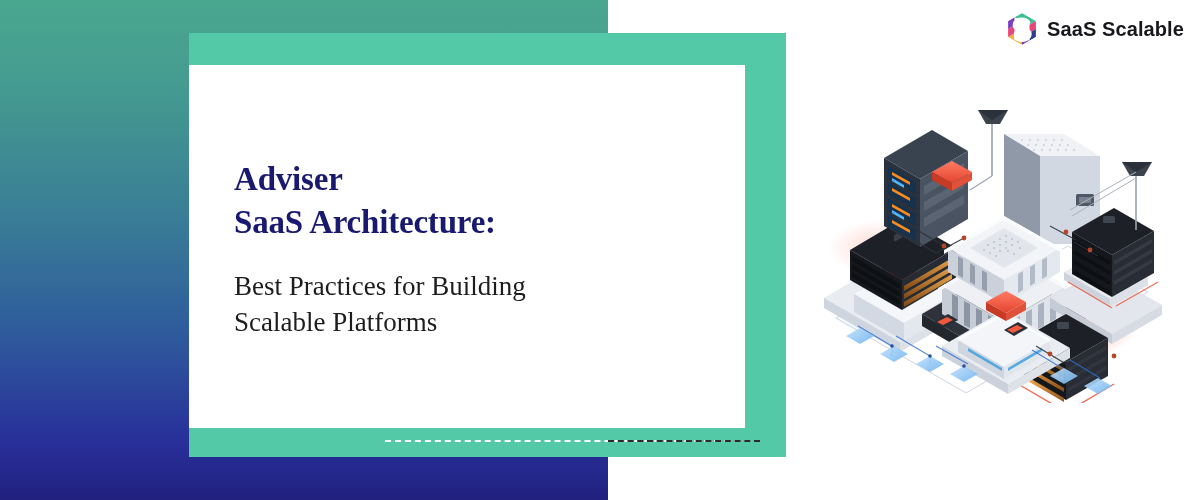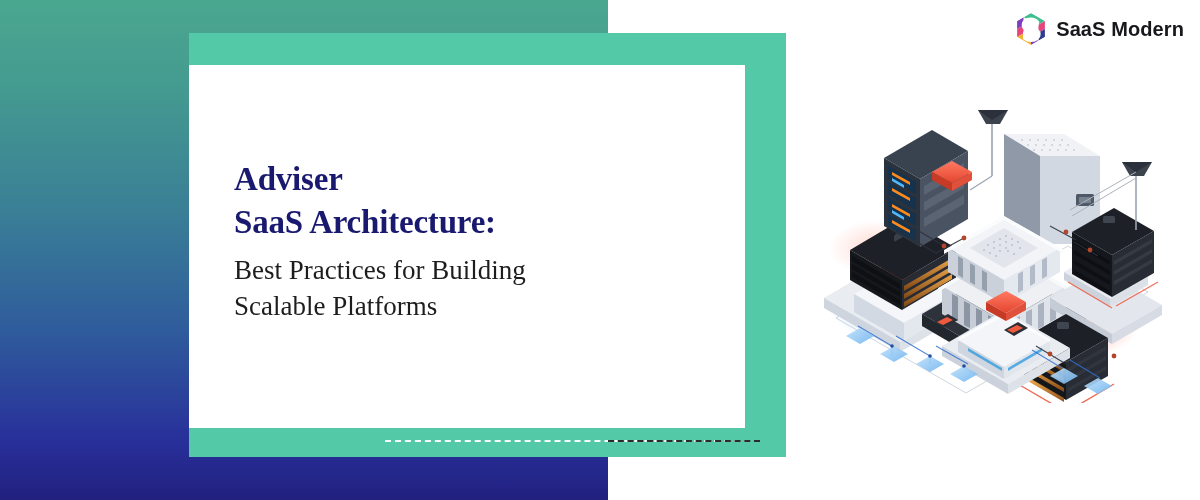--- a/index.html
+++ b/index.html
@@ -66,21 +66,21 @@
     color: #191970;
     letter-spacing: -0.2px;
     white-space: pre-line;
   }
   .subhead {
     font-family: "Liberation Serif", serif;
     font-weight: normal;
     font-size: 27px;
     line-height: 1.34;
     color: #1d1d1d;
-    margin-top: 8px;
+    margin-top: 24px;
     white-space: pre-line;
   }
   .dashed-rule-light {
     position: absolute;
     left: 385px; top: 440px;
     width: 375px; height: 0;
     border-top: 2px dashed rgba(255,255,255,0.95);
   }
   .dashed-rule-dark {
     position: absolute;
@@ -166,21 +166,21 @@
                    C57,34 62,37 65,42 Z" fill="#ffffff" opacity="0"></path>
         </g>
 
         <path d="M72,30 C67,23 58,19 49,19 C35,19 25,27 25,38 C25,49 34,54 47,56.5
                  C56,58 60,60 60,63.5 C60,67.5 55,70 48,70 C40,70 33,66 29,60
                  L29,79 C35,83.5 43,86 51,86 C66,86 76,77 76,65.5
                  C76,54 67,49 53,46.5 C44,45 40,43 40,39.5 C40,36 45,33.5 51,33.5
                  C58,33.5 64,37 68,43 Z" fill="#ffffff" stroke="#ffffff" stroke-width="5" stroke-linejoin="round"></path>
       </svg>
     </span>
-    <span class="logo-text">SaaS Modern</span>
+    <span class="logo-text">SaaS Scalable</span>
   </div>
 
   <div class="illustration">
     <svg viewBox="0 0 348 305" aria-hidden="true">
       <defs>
         <linearGradient id="gAmber" x1="0" y1="0" x2="0" y2="1">
           <stop offset="0%" stop-color="#ffb24d"></stop>
             <stop offset="100%" stop-color="#8a4a10"></stop>
         </linearGradient>
         <linearGradient id="gRed" x1="0" y1="0" x2="0" y2="1">

